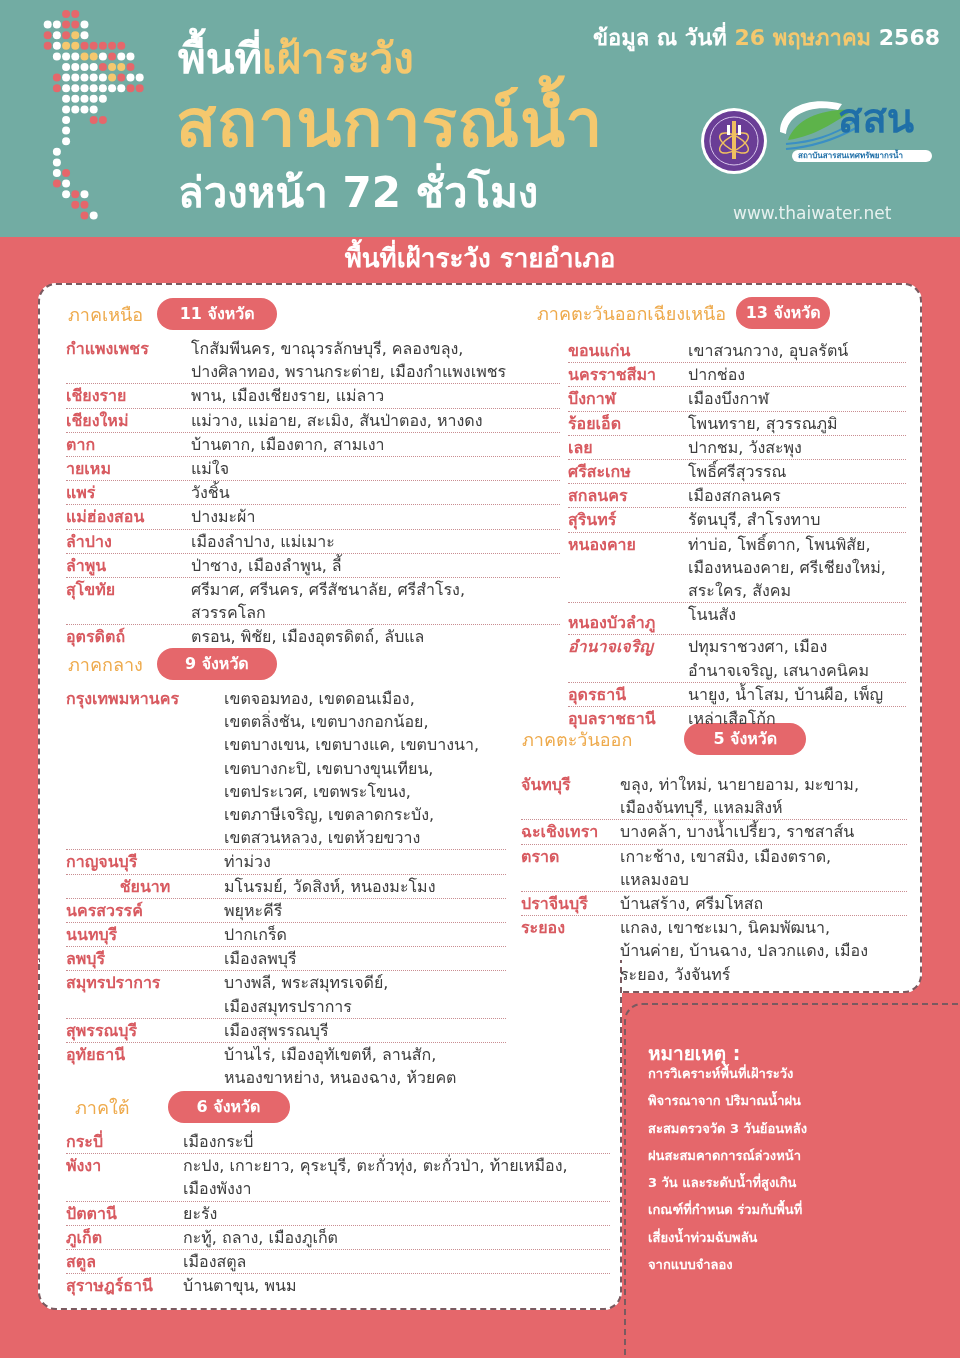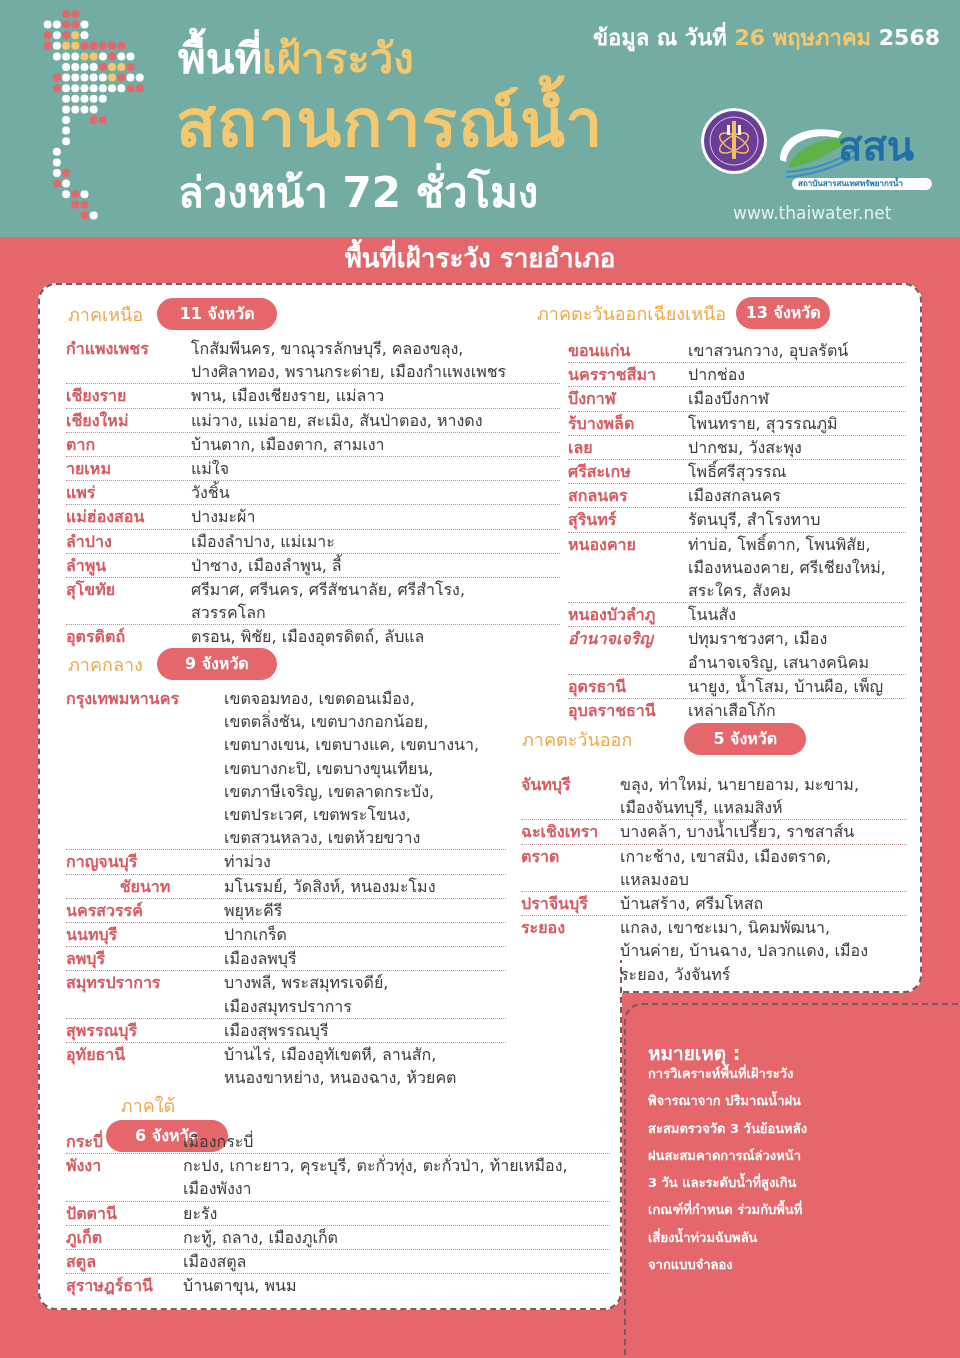--- a/index.html
+++ b/index.html
@@ -27,21 +27,21 @@
   .title-3 {
     position: absolute; left: 178px; top: 170px;
     font-size: 42px; font-weight: bold; line-height: 1.1; color: #ffffff; white-space: nowrap;
   }
   .date-line {
     position: absolute; right: 20px; top: 20px;
     font-size: 22px; font-weight: bold; color: #ffffff; white-space: nowrap;
   }
   .date-line .hl { color: #f5c86e; }
   .logo-1 { position: absolute; left: 700px; top: 107px; width: 68px; height: 68px; }
-  .logo-2 { position: absolute; left: 772px; top: 120px; width: 164px; height: 72px; }
+  .logo-2 { position: absolute; left: 772px; top: 92px; width: 164px; height: 72px; }
   .website {
     position: absolute; left: 733px; top: 203px; font-size: 17px; color: #e7f1ef; white-space: nowrap;
   }
 
   .section-title {
     position: absolute; left: 0; top: 238px; width: 960px; text-align: center;
     font-size: 26px; font-weight: bold; color: #ffffff; line-height: 40px;
   }
 
   
@@ -234,21 +234,21 @@
 </div>
 
 <div class="region-head" style="left:68px; top:298px;">
   <span class="region-name">ภาคเหนือ</span>
   <span class="region-badge" style="margin-left:14px; width:120px;">11 จังหวัด</span>
 </div>
 <div class="region-head" style="left:68px; top:648px;">
   <span class="region-name">ภาคกลาง</span>
   <span class="region-badge" style="margin-left:14px; width:120px;">9 จังหวัด</span>
 </div>
-<div class="region-head" style="left:68px; top:1091px;flex-direction:column;">
+<div class="region-head" style="left:75px; top:1091px;">
   <span class="region-name">ภาคใต้</span>
   <span class="region-badge" style="margin-left:38px; width:122px;">6 จังหวัด</span>
 </div>
 <div class="region-head" style="left:537px; top:297px;">
   <span class="region-name">ภาคตะวันออกเฉียงเหนือ</span>
   <span class="region-badge" style="margin-left:10px; width:94px;">13 จังหวัด</span>
 </div>
 <div class="region-head" style="left:522px; top:723px;">
   <span class="region-name">ภาคตะวันออก</span>
   <span class="region-badge" style="margin-left:52px; width:122px;">5 จังหวัด</span>
@@ -325,22 +325,22 @@
     </div>
   </div>
 <div class="prov-list" id="list-central" style="left:66px; top:687px; width:440px;">
     <div class="prov-row">
       <div class="prov-name" style="width: 158px;">กรุงเทพมหานคร</div>
       <div class="prov-dist">
         <div>เขตจอมทอง, เขตดอนเมือง,</div>
         <div>เขตตลิ่งชัน, เขตบางกอกน้อย,</div>
         <div>เขตบางเขน, เขตบางแค, เขตบางนา,</div>
         <div>เขตบางกะปิ, เขตบางขุนเทียน,</div>
+        <div>เขตประเวศ, เขตพระโขนง,</div>
         <div>เขตภาษีเจริญ, เขตลาดกระบัง,</div>
-        <div>เขตประเวศ, เขตพระโขนง,</div>
         <div>เขตสวนหลวง, เขตห้วยขวาง</div>
       </div>
     </div>
     <div class="prov-row">
       <div class="prov-name" style="width: 158px;">กาญจนบุรี</div>
       <div class="prov-dist">
         <div>ท่าม่วง</div>
       </div>
     </div>
     <div class="prov-row">
@@ -440,21 +440,21 @@
         <div>ปากช่อง</div>
       </div>
     </div>
     <div class="prov-row">
       <div class="prov-name" style="width: 120px;">บึงกาฬ</div>
       <div class="prov-dist">
         <div>เมืองบึงกาฬ</div>
       </div>
     </div>
     <div class="prov-row">
-      <div class="prov-name" style="width: 120px;">ร้บางพล็ด</div>
+      <div class="prov-name" style="width: 120px;">ร้อยเอ็ด</div>
       <div class="prov-dist">
         <div>โพนทราย, สุวรรณภูมิ</div>
       </div>
     </div>
     <div class="prov-row">
       <div class="prov-name" style="width: 120px;">เลย</div>
       <div class="prov-dist">
         <div>ปากชม, วังสะพุง</div>
       </div>
     </div>
@@ -478,21 +478,21 @@
     </div>
     <div class="prov-row">
       <div class="prov-name" style="width: 120px;">หนองคาย</div>
       <div class="prov-dist">
         <div>ท่าบ่อ, โพธิ์ตาก, โพนพิสัย,</div>
         <div>เมืองหนองคาย, ศรีเชียงใหม่,</div>
         <div>สระใคร, สังคม</div>
       </div>
     </div>
     <div class="prov-row">
-      <div class="prov-name" style="width: 120px;">หนองบัวลำภู</div>
+      <div class="prov-name" style="width: 120px; margin-top: 8px;">หนองบัวลำภู</div>
       <div class="prov-dist">
         <div>โนนสัง</div>
       </div>
     </div>
     <div class="prov-row">
       <div class="prov-name" style="width: 120px; font-style: italic;">อำนาจเจริญ</div>
       <div class="prov-dist">
         <div>ปทุมราชวงศา, เมือง</div>
         <div>อำนาจเจริญ, เสนางคนิคม</div>
       </div>

